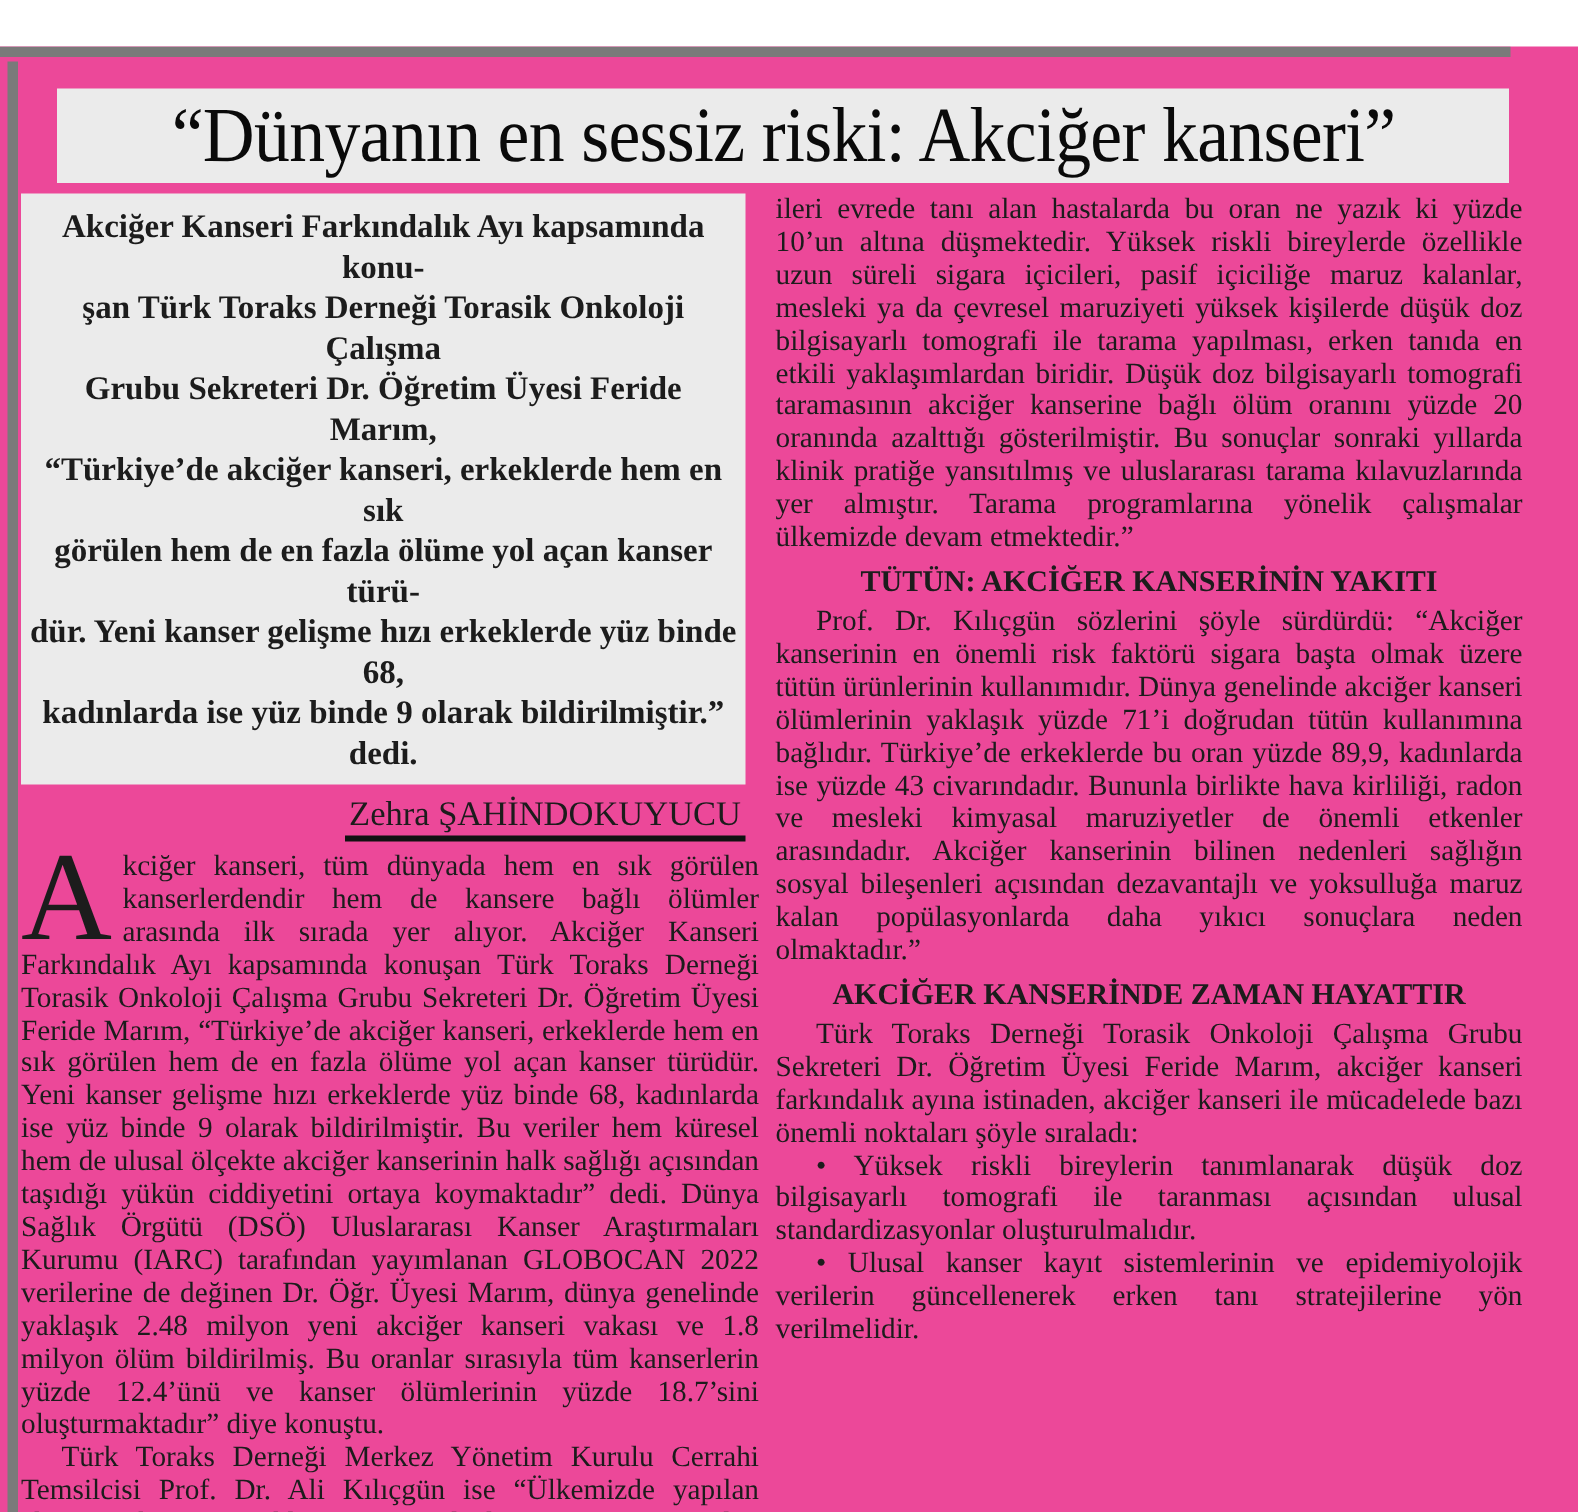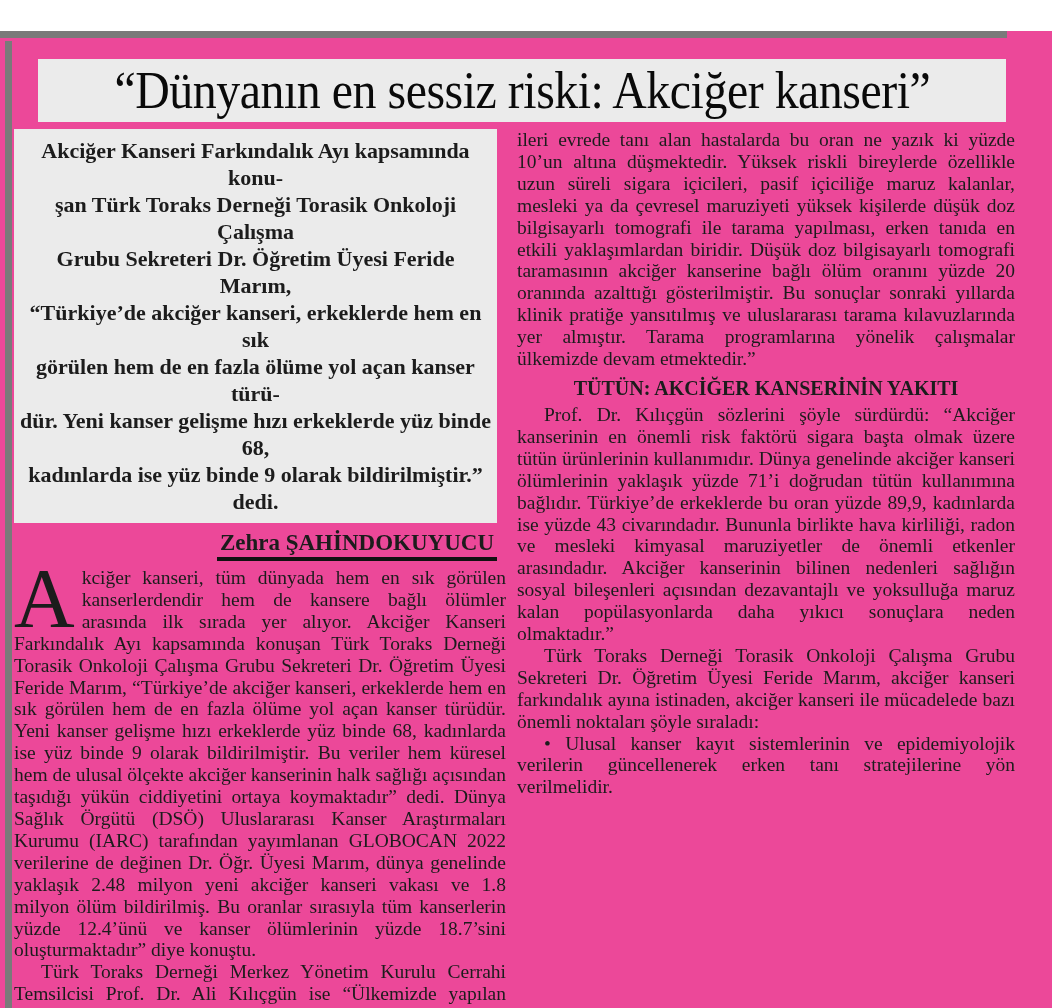--- a/index.html
+++ b/index.html
@@ -58,21 +58,21 @@
     padding:8px 6px;
     width:471px; 
   }
   .byline-row{
     width:483px;
     text-align:right;
     margin:7px 0 6px 0;
   }
   .byline{
     display:inline-block;
-    font-weight:bold;
+    font-weight:normal;
     font-size:23px;
     line-height:26px;
     border-bottom:4px solid #111;
     padding:0 3px 1px 3px;
   }
   .para{
     margin:0;
     font-size:19.5px;
     line-height:21.9px;
     text-align:justify;
@@ -124,19 +124,21 @@
       <span class="dropcap">A</span><span>kciğer kanseri, tüm dünyada hem en sık görülen kanserlerdendir hem de kansere bağlı ölümler arasında ilk sırada yer alıyor. Akciğer Kanseri Farkındalık Ayı kapsamında konuşan Türk Toraks Derneği Torasik Onkoloji Çalışma Grubu Sekreteri Dr. Öğretim Üyesi Feride Marım, “Türkiye’de akciğer kanseri, erkeklerde hem en sık görülen hem de en fazla ölüme yol açan kanser türüdür. Yeni kanser gelişme hızı erkeklerde yüz binde 68, kadınlarda ise yüz binde 9 olarak bildirilmiştir. Bu veriler hem küresel hem de ulusal ölçekte akciğer kanserinin halk sağlığı açısından taşıdığı yükün ciddiyetini ortaya koymaktadır” dedi. Dünya Sağlık Örgütü (DSÖ) Uluslararası Kanser Araştırmaları Kurumu (IARC) tarafından yayımlanan GLOBOCAN 2022 verilerine de değinen Dr. Öğr. Üyesi Marım, dünya genelinde yaklaşık 2.48 milyon yeni akciğer kanseri vakası ve 1.8 milyon ölüm bildirilmiş. Bu oranlar sırasıyla tüm kanserlerin yüzde 12.4’ünü ve kanser ölümlerinin yüzde 18.7’sini oluşturmaktadır” diye konuştu.</span>
     </p>
     <p class="para indent">Türk Toraks Derneği Merkez Yönetim Kurulu Cerrahi Temsilcisi Prof. Dr. Ali Kılıçgün ise “Ülkemizde yapılan akciğer kanseri sıklığı ve nedenleri üzerine yapılan araştırmalara göre, akciğer kanseri tanısı alan hastaların yüzde 50’den fazlası ileri evrede tanı almakta, yaklaşık yüzde 80 hastada ise cerrahi imkân yakalanamamaktadır. Bu durum, erken tanı ve etkili tarama programlarının ne kadar kritik olduğunu ortaya koymaktadır” dedi.</p>
     <p class="para indent">Prof. Dr. Kılıçgün sözlerine şöyle devam etti: “Akciğer kanseri erken evrede saptandığında tedavi şansı belirgin şekilde artar. Ameliyat ile tedavi veya hedefe yönelik tedavilerle 5 yıllık sağkalım oranı yüzde 60’ın üzerine çıkabilirken,</p>
   </div>
 
   <div class="col-right">
     <p class="para">ileri evrede tanı alan hastalarda bu oran ne yazık ki yüzde 10’un altına düşmektedir. Yüksek riskli bireylerde özellikle uzun süreli sigara içicileri, pasif içiciliğe maruz kalanlar, mesleki ya da çevresel maruziyeti yüksek kişilerde düşük doz bilgisayarlı tomografi ile tarama yapılması, erken tanıda en etkili yaklaşımlardan biridir. Düşük doz bilgisayarlı tomografi taramasının akciğer kanserine bağlı ölüm oranını yüzde 20 oranında azalttığı gösterilmiştir. Bu sonuçlar sonraki yıllarda klinik pratiğe yansıtılmış ve uluslararası tarama kılavuzlarında yer almıştır. Tarama programlarına yönelik çalışmalar ülkemizde devam etmektedir.”</p>
     <h2 class="section-heading">TÜTÜN: AKCİĞER KANSERİNİN YAKITI</h2>
     <p class="para indent">Prof. Dr. Kılıçgün sözlerini şöyle sürdürdü: “Akciğer kanserinin en önemli risk faktörü sigara başta olmak üzere tütün ürünlerinin kullanımıdır. Dünya genelinde akciğer kanseri ölümlerinin yaklaşık yüzde 71’i doğrudan tütün kullanımına bağlıdır. Türkiye’de erkeklerde bu oran yüzde 89,9, kadınlarda ise yüzde 43 civarındadır. Bununla birlikte hava kirliliği, radon ve mesleki kimyasal maruziyetler de önemli etkenler arasındadır. Akciğer kanserinin bilinen nedenleri sağlığın sosyal bileşenleri açısından dezavantajlı ve yoksulluğa maruz kalan popülasyonlarda daha yıkıcı sonuçlara neden olmaktadır.”</p>
+    <h2 class="section-heading">AKCİĞER KANSERİNDE ZAMAN HAYATTIR</h2>
     <p class="para indent">Türk Toraks Derneği Torasik Onkoloji Çalışma Grubu Sekreteri Dr. Öğretim Üyesi Feride Marım, akciğer kanseri farkındalık ayına istinaden, akciğer kanseri ile mücadelede bazı önemli noktaları şöyle sıraladı:</p>
+    <p class="para indent">• Yüksek riskli bireylerin tanımlanarak düşük doz bilgisayarlı tomografi ile taranması açısından ulusal standardizasyonlar oluşturulmalıdır.</p>
     <p class="para indent">• Ulusal kanser kayıt sistemlerinin ve epidemiyolojik verilerin güncellenerek erken tanı stratejilerine yön verilmelidir.</p>
   </div>
 
   <div class="bottom-rule"></div>
 
 </div>
 
 </body></html>

